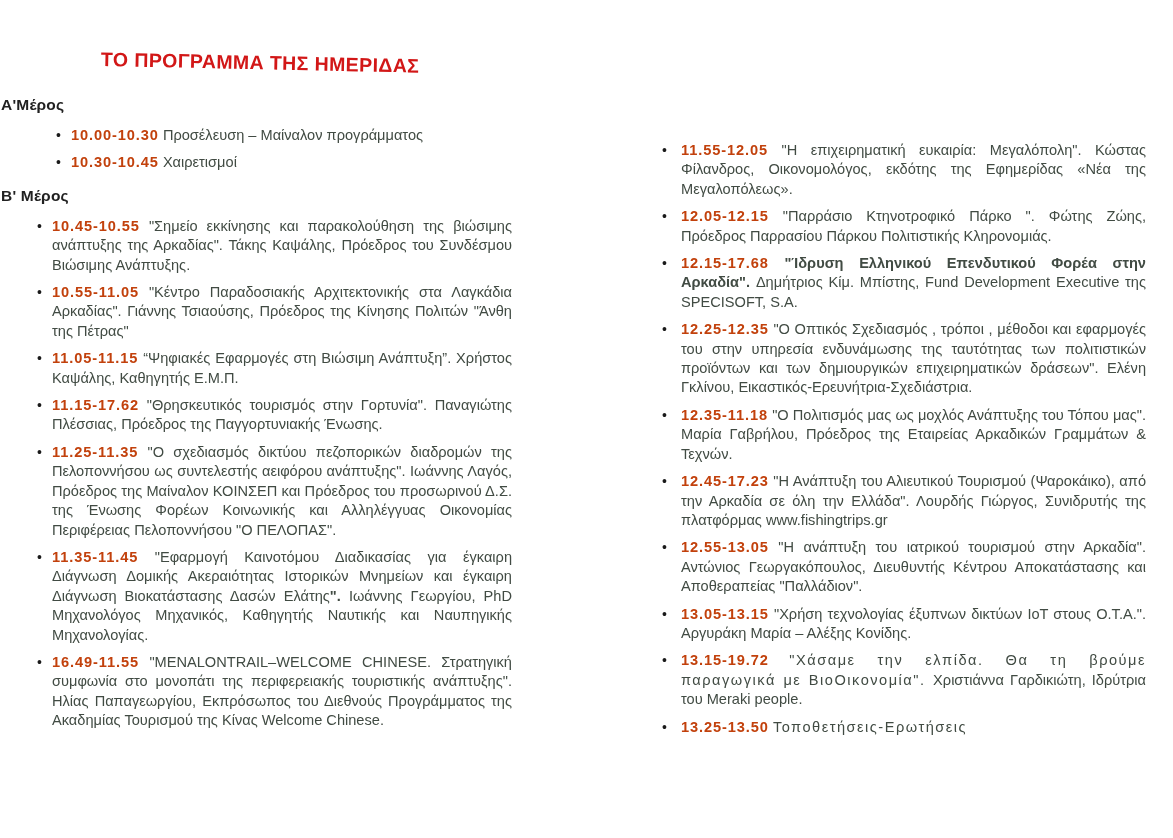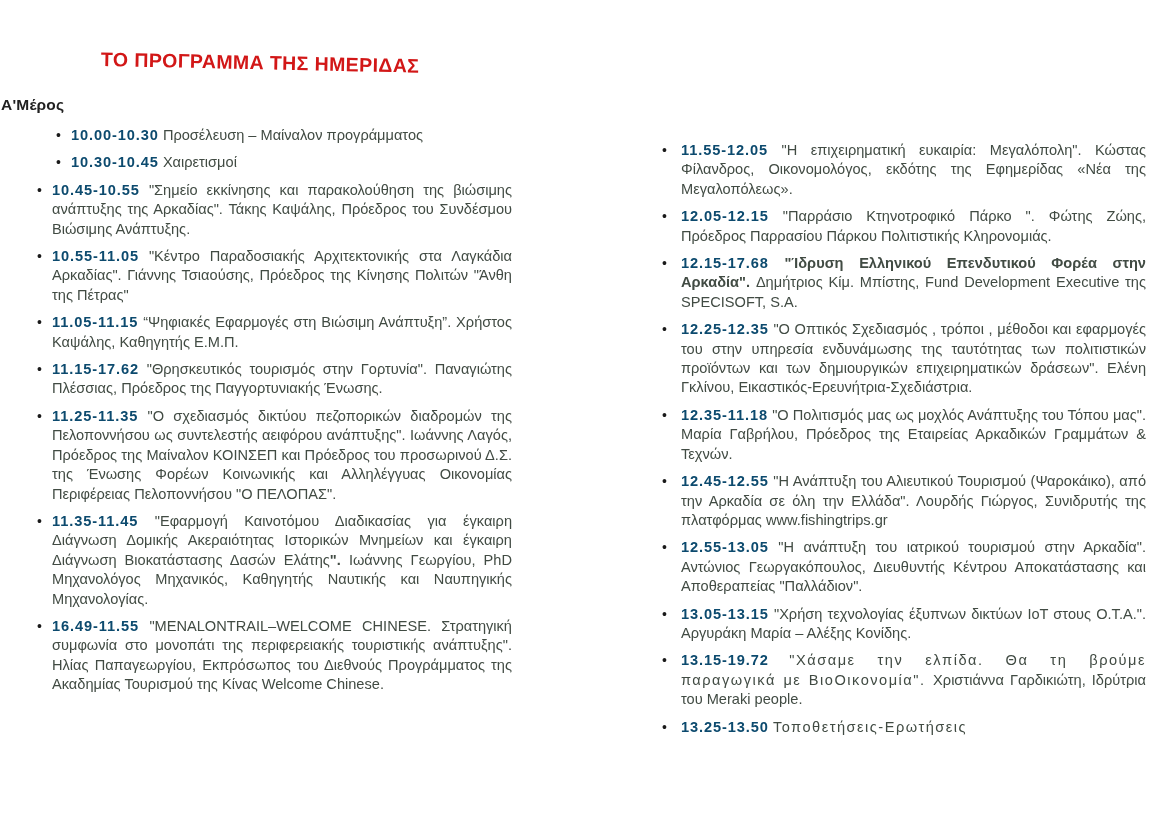--- a/index.html
+++ b/index.html
@@ -48,60 +48,61 @@
     font-size:14px;
   }
   .list-a .item{padding-left:70px;}
   .list-a .bullet{left:55px;}
   .list-b .item{padding-left:51px;}
   .list-b .bullet{left:36px;}
   .list-r .item{padding-left:20px;}
   .list-r .bullet{left:1px;}
   .time{
     font-weight:bold;
-    color:#0c4a6e;
+    color:#c2410c;
     letter-spacing:0.9px;
     white-space:nowrap;
   }
   .time.italic{}
   .seg.b{font-weight:bold;}
   .seg.ls{letter-spacing:1.5px;}
 </style>
 </head>
 <body>
 
 <div class="page">
 
   <div class="doc-title">ΤΟ ΠΡΟΓΡΑΜΜΑ ΤΗΣ ΗΜΕΡΙΔΑΣ</div>
 
   <div class="col col-left">
     <div class="section-heading">Α'Μέρος</div>
     <div class="list list-a">
         <div class="item"><span class="bullet">•</span><span class="time">10.00-10.30</span> <span><span class="seg">Προσέλευση – Μαίναλον προγράμματος</span></span></div>
         <div class="item"><span class="bullet">•</span><span class="time">10.30-10.45</span> <span><span class="seg">Χαιρετισμοί</span></span></div>
       </div>
+    <div class="section-heading second">Β' Μέρος</div>
     <div class="list list-b">
         <div class="item"><span class="bullet">•</span><span class="time">10.45-10.55</span> <span><span class="seg">"Σημείο εκκίνησης και παρακολούθηση της βιώσιμης ανάπτυξης της Αρκαδίας". Τάκης Καψάλης, Πρόεδρος του Συνδέσμου Βιώσιμης Ανάπτυξης.</span></span></div>
         <div class="item"><span class="bullet">•</span><span class="time">10.55-11.05</span> <span><span class="seg">"Κέντρο Παραδοσιακής Αρχιτεκτονικής στα Λαγκάδια Αρκαδίας". Γιάννης Τσιαούσης, Πρόεδρος της Κίνησης Πολιτών "Άνθη της Πέτρας"</span></span></div>
         <div class="item"><span class="bullet">•</span><span class="time">11.05-11.15</span> <span><span class="seg">“Ψηφιακές Εφαρμογές στη Βιώσιμη Ανάπτυξη”. Χρήστος Καψάλης, Καθηγητής Ε.Μ.Π.</span></span></div>
         <div class="item"><span class="bullet">•</span><span class="time">11.15-17.62</span> <span><span class="seg">"Θρησκευτικός τουρισμός στην Γορτυνία". Παναγιώτης Πλέσσιας, Πρόεδρος της Παγγορτυνιακής Ένωσης.</span></span></div>
         <div class="item"><span class="bullet">•</span><span class="time">11.25-11.35</span> <span><span class="seg">"Ο σχεδιασμός δικτύου πεζοπορικών διαδρομών της Πελοποννήσου ως συντελεστής αειφόρου ανάπτυξης". Ιωάννης Λαγός, Πρόεδρος της Μαίναλον ΚΟΙΝΣΕΠ και Πρόεδρος του προσωρινού Δ.Σ. της Ένωσης Φορέων Κοινωνικής και Αλληλέγγυας Οικονομίας Περιφέρειας Πελοποννήσου "Ο ΠΕΛΟΠΑΣ".</span></span></div>
         <div class="item"><span class="bullet">•</span><span class="time italic">11.35-11.45</span> <span><span class="seg">"Εφαρμογή Καινοτόμου Διαδικασίας για έγκαιρη Διάγνωση Δομικής Ακεραιότητας Ιστορικών Μνημείων και έγκαιρη Διάγνωση Βιοκατάστασης Δασών Ελάτης</span><span class="seg b">". </span><span class="seg">Ιωάννης Γεωργίου, PhD Μηχανολόγος Μηχανικός, Καθηγητής Ναυτικής και Ναυπηγικής Μηχανολογίας.</span></span></div>
         <div class="item"><span class="bullet">•</span><span class="time">16.49-11.55</span> <span><span class="seg">"MENALONTRAIL–WELCOME CHINESE. Στρατηγική συμφωνία στο μονοπάτι της περιφερειακής τουριστικής ανάπτυξης". Ηλίας Παπαγεωργίου, Εκπρόσωπος του Διεθνούς Προγράμματος της Ακαδημίας Τουρισμού της Κίνας Welcome Chinese.</span></span></div>
       </div>
   </div>
 
   <div class="col col-right">
     <div class="list list-r">
         <div class="item"><span class="bullet">•</span><span class="time">11.55-12.05</span> <span><span class="seg">"Η επιχειρηματική ευκαιρία: Μεγαλόπολη". Κώστας Φίλανδρος, Οικονομολόγος, εκδότης της Εφημερίδας «Νέα της Μεγαλοπόλεως».</span></span></div>
         <div class="item"><span class="bullet">•</span><span class="time">12.05-12.15</span> <span><span class="seg">"Παρράσιο Κτηνοτροφικό Πάρκο ". Φώτης Ζώης, Πρόεδρος Παρρασίου Πάρκου Πολιτιστικής Κληρονομιάς.</span></span></div>
         <div class="item"><span class="bullet">•</span><span class="time">12.15-17.68</span> <span><span class="seg b">"Ίδρυση Ελληνικού Επενδυτικού Φορέα στην Αρκαδία". </span><span class="seg">Δημήτριος Κίμ. Μπίστης, Fund Development Executive της SPECISOFT, S.A.</span></span></div>
         <div class="item"><span class="bullet">•</span><span class="time">12.25-12.35</span> <span><span class="seg">"Ο Οπτικός Σχεδιασμός , τρόποι , μέθοδοι και εφαρμογές του στην υπηρεσία ενδυνάμωσης της ταυτότητας των πολιτιστικών προϊόντων και των δημιουργικών επιχειρηματικών δράσεων". Ελένη Γκλίνου, Εικαστικός-Ερευνήτρια-Σχεδιάστρια.</span></span></div>
         <div class="item"><span class="bullet">•</span><span class="time">12.35-11.18</span> <span><span class="seg">"Ο Πολιτισμός μας ως μοχλός Ανάπτυξης του Τόπου μας". Μαρία Γαβρήλου, Πρόεδρος της Εταιρείας Αρκαδικών Γραμμάτων &amp; Τεχνών.</span></span></div>
-        <div class="item"><span class="bullet">•</span><span class="time">12.45-12.55</span> <span><span class="seg">"Η Ανάπτυξη του Αλιευτικού Τουρισμού (Ψαροκάικο), από την Αρκαδία σε όλη την Ελλάδα". Λουρδής Γιώργος, Συνιδρυτής της πλατφόρμας www.fishingtrips.gr</span></span></div>
+        <div class="item"><span class="bullet">•</span><span class="time">12.45-17.23</span> <span><span class="seg">"Η Ανάπτυξη του Αλιευτικού Τουρισμού (Ψαροκάικο), από την Αρκαδία σε όλη την Ελλάδα". Λουρδής Γιώργος, Συνιδρυτής της πλατφόρμας www.fishingtrips.gr</span></span></div>
         <div class="item"><span class="bullet">•</span><span class="time">12.55-13.05</span> <span><span class="seg">"Η ανάπτυξη του ιατρικού τουρισμού στην Αρκαδία". Αντώνιος Γεωργακόπουλος, Διευθυντής Κέντρου Αποκατάστασης και Αποθεραπείας "Παλλάδιον".</span></span></div>
         <div class="item"><span class="bullet">•</span><span class="time">13.05-13.15</span> <span><span class="seg">"Χρήση τεχνολογίας έξυπνων δικτύων ΙοΤ στους Ο.Τ.Α.". Αργυράκη Μαρία – Αλέξης Κονίδης.</span></span></div>
         <div class="item"><span class="bullet">•</span><span class="time">13.15-19.72</span> <span><span class="seg ls">"Χάσαμε την ελπίδα. Θα τη βρούμε παραγωγικά με ΒιοΟικονομία". </span><span class="seg">Χριστιάννα Γαρδικιώτη, Ιδρύτρια του Meraki people.</span></span></div>
         <div class="item"><span class="bullet">•</span><span class="time">13.25-13.50</span> <span><span class="seg ls">Τοποθετήσεις-Ερωτήσεις</span></span></div>
       </div>
   </div>
 
 </div>
 
 </body></html>

